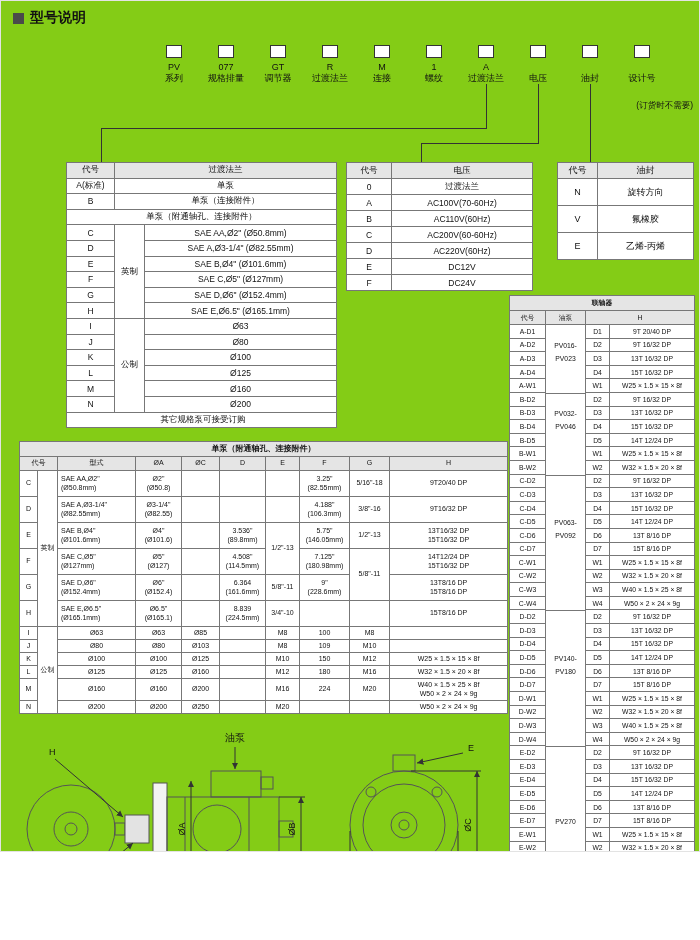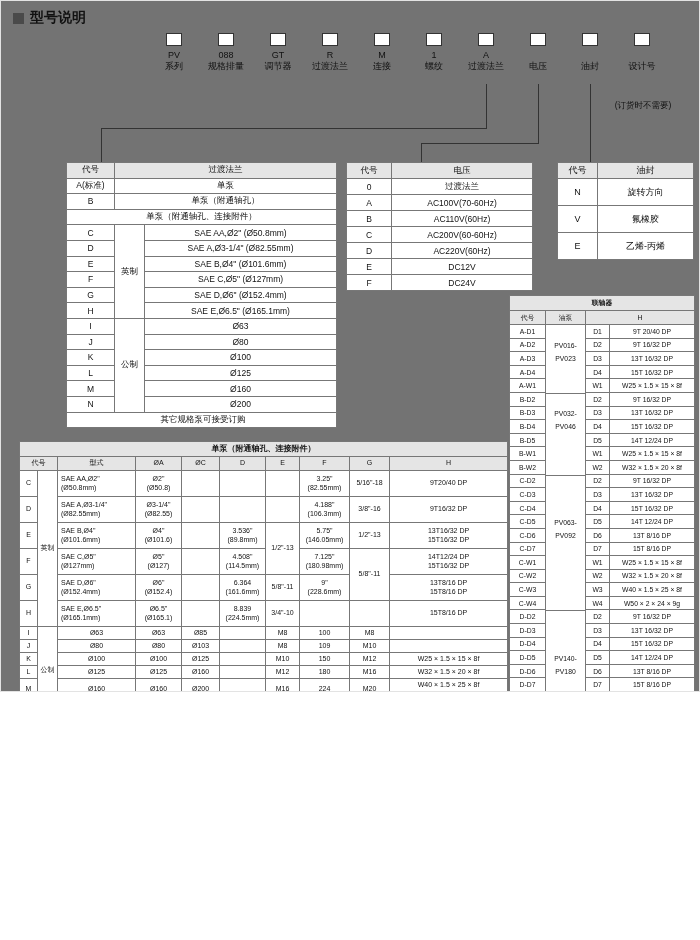--- a/index.html
+++ b/index.html
@@ -1,28 +1,28 @@
 <!DOCTYPE html>
 <html><head>
 <meta charset="utf-8">
 <style>
   * { margin:0; padding:0; box-sizing:border-box; }
   body { font-family:"Liberation Sans","DejaVu Sans",sans-serif; background:#fff; color:#111; }
-  #page { position:relative; width:700px; height:692px; background:#737373; overflow:hidden; border:1px solid #e3e3e3;text-decoration:underline; }
+  #page { position:relative; width:700px; height:852px; background:#84cc16; overflow:hidden; border:1px solid #e3e3e3;text-decoration:underline; }
   .abs { position:absolute; }
 
   .title-bar { left:12px; top:8px; font-size:14px; font-weight:bold; display:flex; align-items:center; }
   .sq { width:11px; height:11px; background:#4a4a4a; display:inline-block; margin-right:6px; }
 
-  .mc { left:147px; top:32px; display:flex; width:520px; }
+  .mc { left:147px; top:44px; display:flex; width:520px; }
   .mc-item { width:52px; text-align:center; }
   .mc-box { width:16px; height:13px; border:1px solid #333; margin:0 auto 3px auto; background:#fff; }
   .mc-code { font-size:9px; height:12px; line-height:12px; }
   .mc-label { font-size:9px; line-height:11px; }
-  .note { left:592px; top:99px; width:100px; font-size:8.5px; text-align:center; }
+  .note { left:592px; top:99px; width:100px; font-size:8.5px; text-align:right; }
 
   .conn { background:#333; }
 
   table.tbl { border-collapse:collapse; table-layout:fixed; background:#fff; }
   table.tbl th, table.tbl td { border:1px solid #777; font-weight:normal; text-align:center; vertical-align:middle; padding:0 1px; white-space:pre-line; overflow:hidden; }
   table.tbl th { background:#e5e5e5; }
 
   .shaft { left:65px; top:161px; width:270px; font-size:8.5px; }
   .shaft th, .shaft td { height:15.6px; }
   .foot { text-align:left; padding-left:4px !important; }
@@ -64,21 +64,21 @@
   <div class="abs mc">
 
       <div class="mc-item">
         <div class="mc-box"></div>
         <div class="mc-code">PV</div>
         <div class="mc-label">系列</div>
       </div>
 
       <div class="mc-item">
         <div class="mc-box"></div>
-        <div class="mc-code">088</div>
+        <div class="mc-code">077</div>
         <div class="mc-label">规格排量</div>
       </div>
 
       <div class="mc-item">
         <div class="mc-box"></div>
         <div class="mc-code">GT</div>
         <div class="mc-label">调节器</div>
       </div>
 
       <div class="mc-item">
@@ -143,21 +143,21 @@
         <tr>
       <th>代号</th>
       <th colspan="2">过渡法兰</th>
     </tr>
     <tr>
           <td>A(标准)</td>
           <td colspan="2">单泵</td>
         </tr>
     <tr>
           <td>B</td>
-          <td colspan="2">单泵（附通轴孔）</td>
+          <td colspan="2">单泵（连接附件）</td>
         </tr>
     <tr>
           <td colspan="3">单泵（附通轴孔、连接附件）</td>
         </tr>
     <tr>
       <td>C</td>
       <td rowspan="6">英制</td>
       <td>SAE AA,Ø2" (Ø50.8mm)</td>
     </tr>
     <tr>

